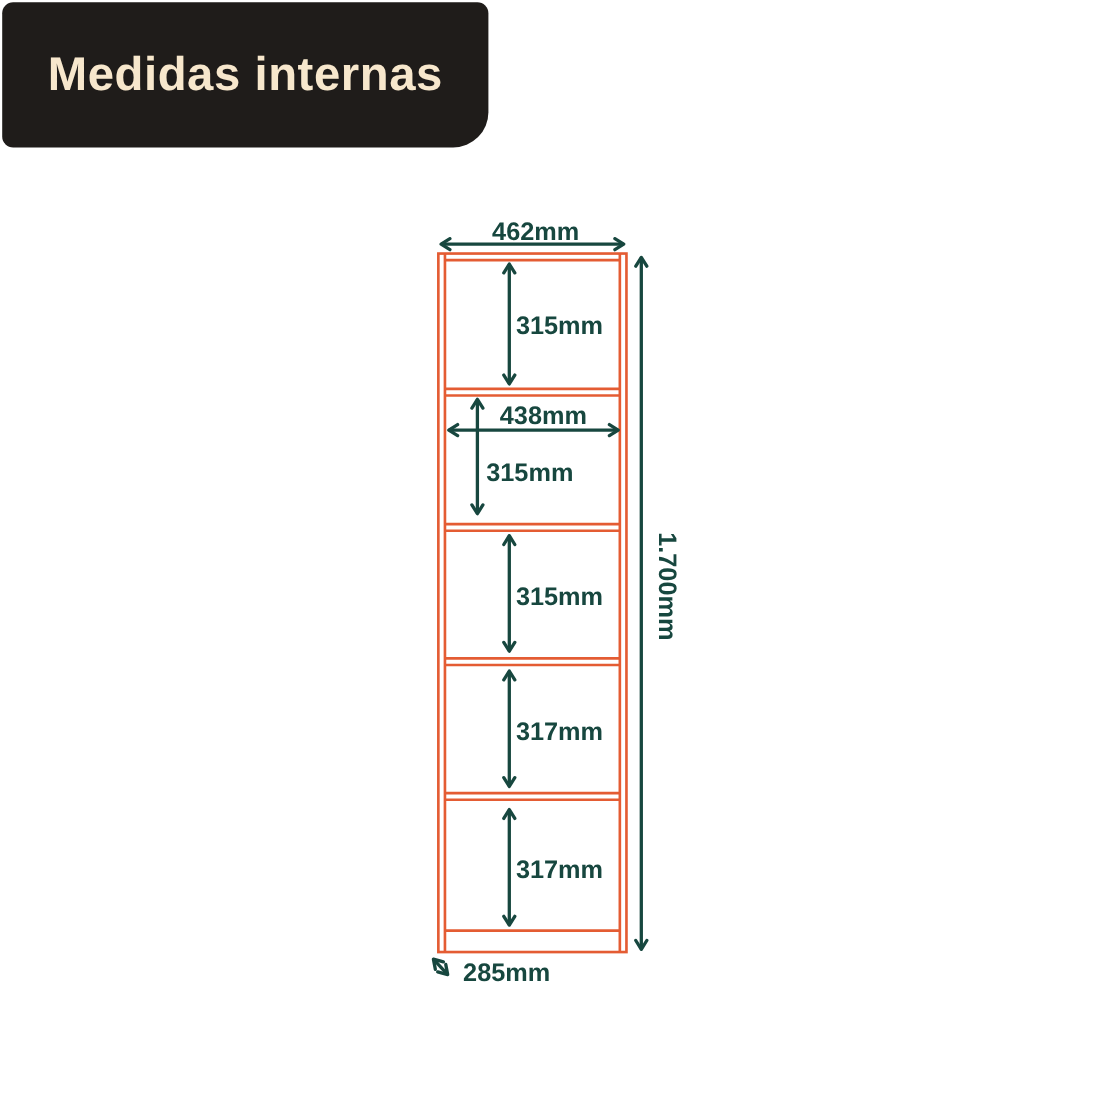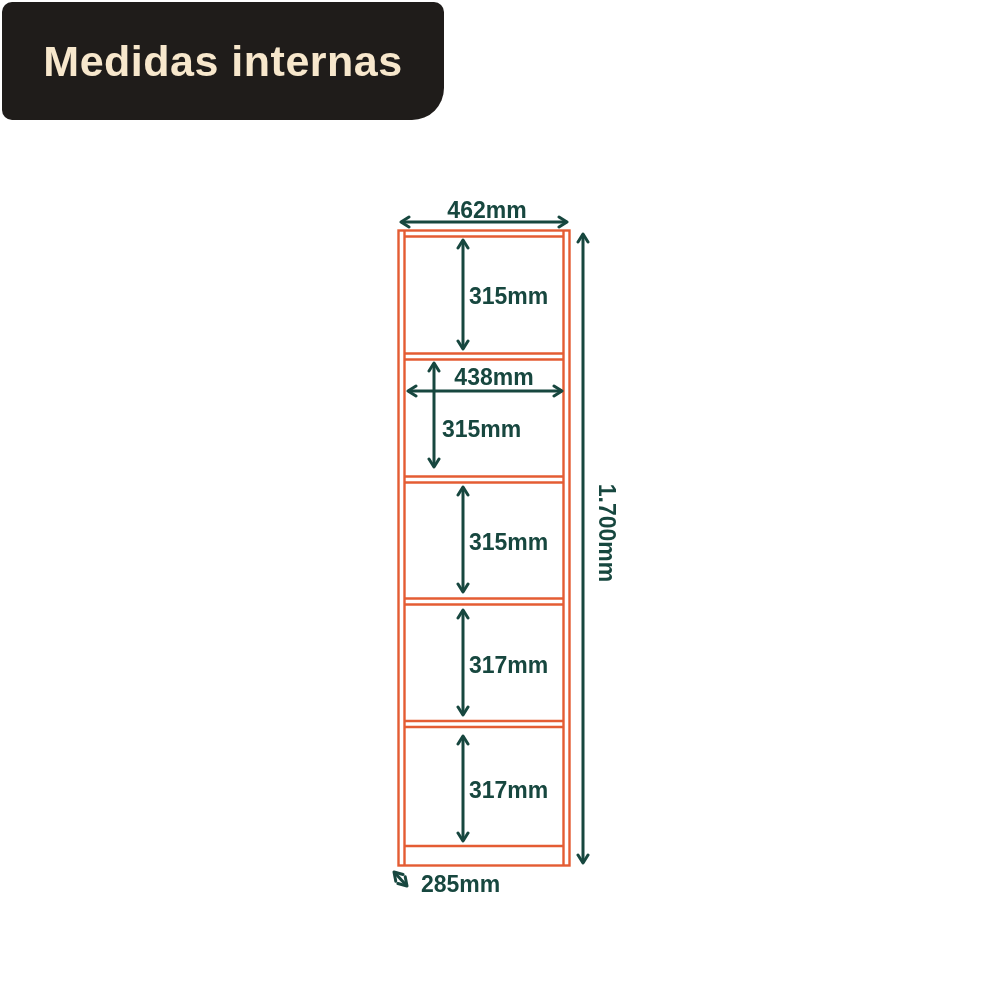--- a/index.html
+++ b/index.html
@@ -8,21 +8,21 @@
     --orange:#E45C33;
     --teal:#17473F;
     --page-bg:#FFFFFF;
   }
   *{margin:0;padding:0;box-sizing:border-box;}
   html,body{width:1000px;height:1000px;background:var(--page-bg);overflow:hidden;
     font-family:"Liberation Sans", sans-serif;}
   .stage{position:relative;width:1000px;height:1000px;background:var(--page-bg);}
 
   .title-block{
-    position:absolute;left:2px;top:2px;width:442px;height:118px;
+    position:absolute;left:2px;top:2px;width:442px;height:132px;
     background:var(--title-bg);
     border-radius:10px 10px 32px 10px;
     display:flex;align-items:center;justify-content:center;
   }
   .title-block h1{
     color:var(--title-text);
     font-size:43px;font-weight:700;letter-spacing:0.5px;
     white-space:nowrap;
   }
 

